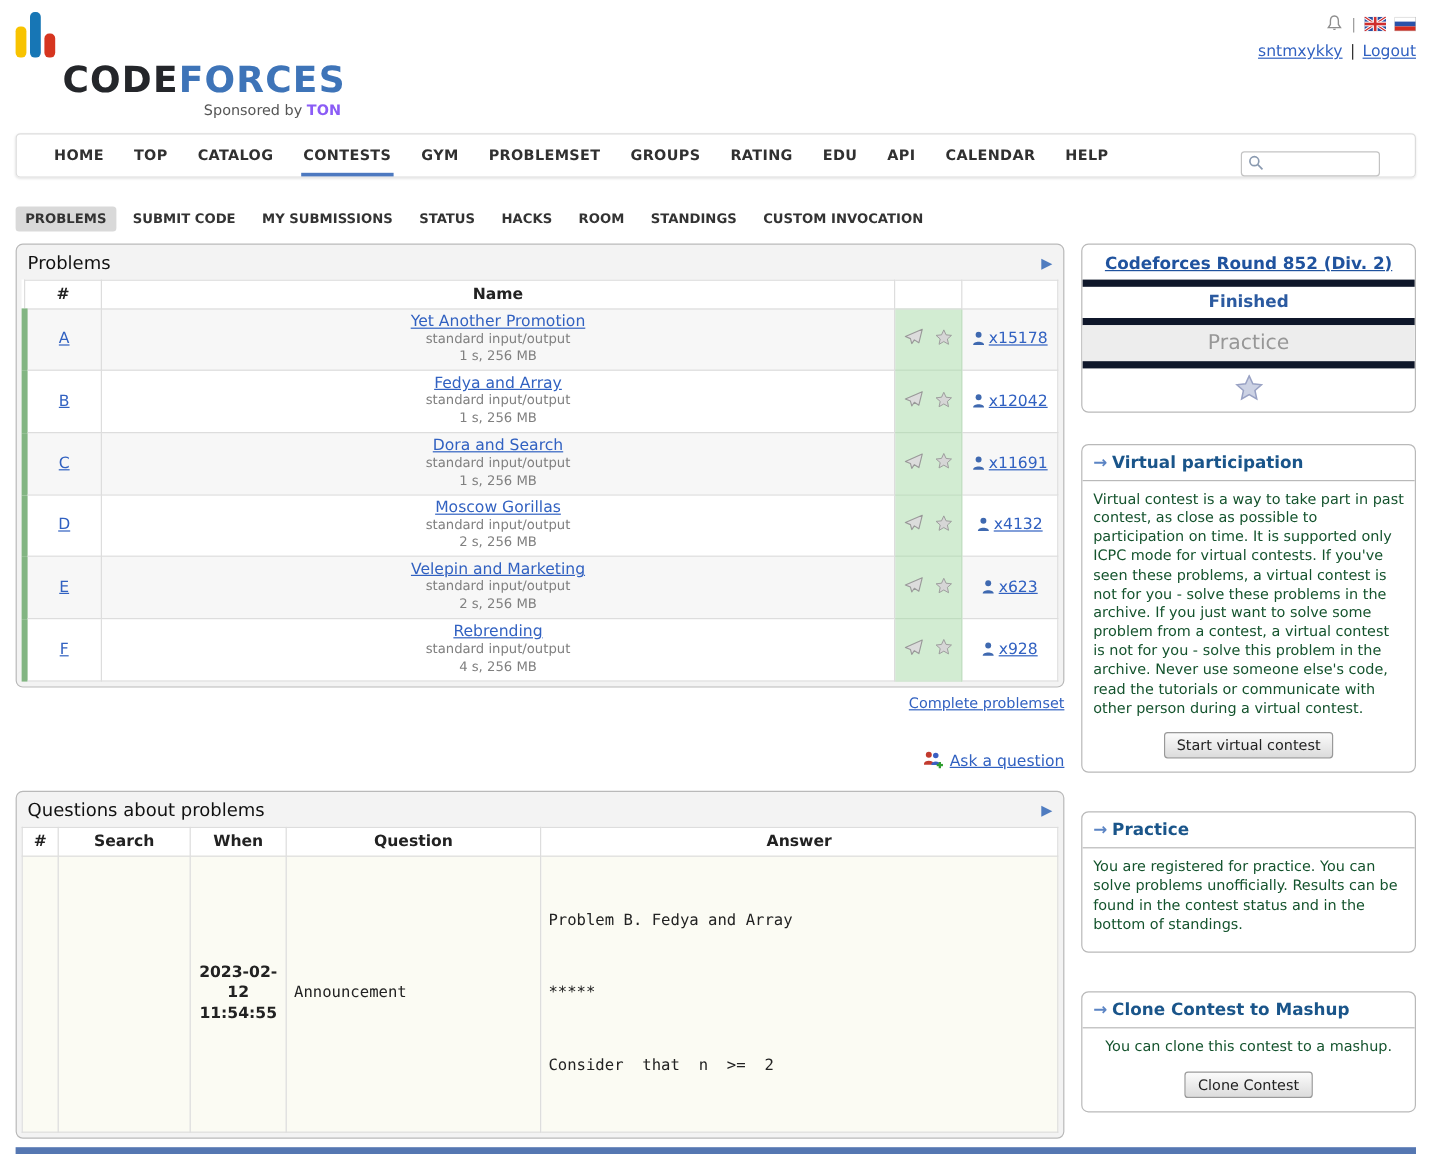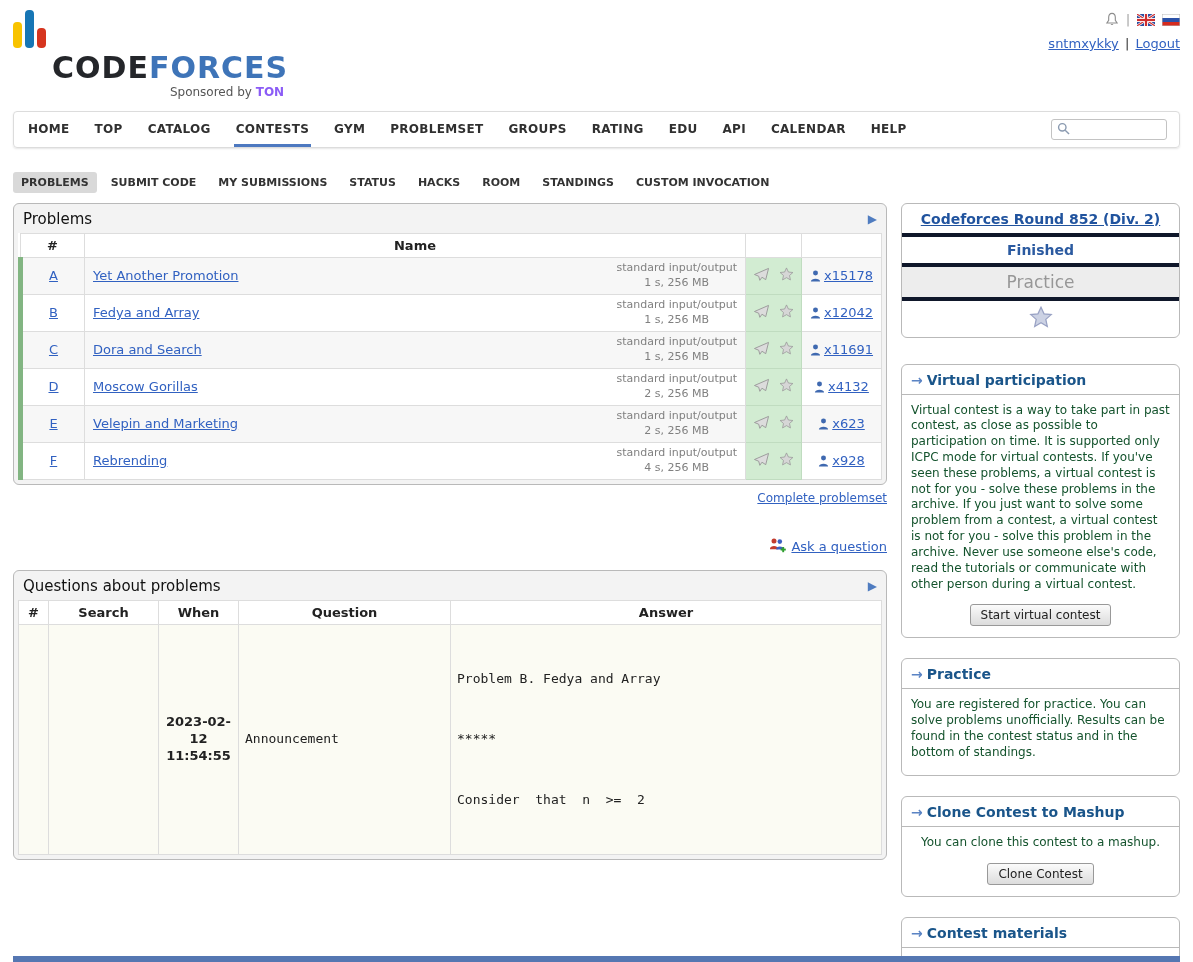--- a/index.html
+++ b/index.html
@@ -35,23 +35,23 @@
   .user-row .sep { color: #333; margin: 0 2px; }
 
   
   .main-nav {
     margin-top: 12px;
     border: 1px solid #dcdcdc;
     border-radius: 4px;
     box-shadow: 0 1px 2px rgba(0,0,0,0.10);
     height: 37px;
     display: flex;
-    align-items: center;
+    align-items: flex-end;
     justify-content: space-between;
-    padding: 0 12px;
+    padding: 0 29px;
   }
   .nav-items { display: flex; align-items: center; height: 100%; }
   .nav-item {
     font-size: 12px; font-weight: bold; color: #303030;
     text-decoration: none; letter-spacing: .3px;
     padding: 0 2px; margin-right: 21px;
     height: 100%; display: inline-flex; align-items: center;
     border-bottom: 3px solid transparent; border-top: 3px solid transparent;
   }
   .nav-item.active { border-bottom-color: #4d79c0; }
@@ -96,21 +96,21 @@
   .datatable td { border: 1px solid #ddd; font-size: 13px; }
 
   
   .col-index { width: 64px; }
   .col-icons { width: 56px; }
   .col-solved { width: 80px; }
   tr.problem-row:nth-child(odd) td { background: #f7f7f7; }
   tr.problem-row:nth-child(even) td { background: #fff; }
   tr.problem-row td.cell-index { text-align: center; border-left: 5px solid #82b582; }
   tr.problem-row td.cell-name { padding: 3px 8px; }
-  .name-flex { display: flex; justify-content: space-between; align-items: center; min-height: 30px; }
+  .name-flex { display: flex; justify-content: space-between; align-items: center; min-height: 30px; flex-direction: column; }
   .io-info { text-align: center; font-size: 11px; color: #808080; line-height: 1.35; }
   tr.problem-row td.cell-icons { background: #d2ecd2 !important; border-color: #c0dcc0; text-align: center; }
   .cell-icons .icon { display: inline-block; margin: 0 2px; vertical-align: middle; cursor: pointer; }
   tr.problem-row td.cell-solved { text-align: center; white-space: nowrap; }
   .cell-solved svg { vertical-align: -2px; margin-right: 3px; }
   .cell-solved a { font-size: 13px; }
 
   .complete-link-row { text-align: right; margin-top: 6px; font-size: 12px; }
   .ask-row { text-align: right; margin-top: 32px; font-size: 13px; display: flex; justify-content: flex-end; align-items: center; gap: 5px; }
 
@@ -118,23 +118,23 @@
   .questions-box { margin-top: 14px; }
   .q-col-index { width: 30px; }
   .q-col-party { width: 110px; }
   .q-col-when { width: 80px; }
   .q-col-question { width: 212px; }
   .questions-box td { background: #fbfbf3; padding: 4px 6px; vertical-align: middle; }
   .q-when { font-weight: bold; text-align: center; font-size: 13px; line-height: 1.3; }
   .q-mono { font-family: "DejaVu Sans Mono", "Liberation Mono", monospace; font-size: 11.5px; line-height: 1.55; white-space: pre-wrap; }
 
   
-  .roundbox { border: 1px solid #b9b9b9; border-radius: 6px; background: #fff; margin-bottom: 20px; overflow: hidden; }
+  .roundbox { border: 1px solid #b9b9b9; border-radius: 6px; background: #fff; margin-bottom: 32px; overflow: hidden; }
   .contest-box { margin-bottom: 26px; }
-  .contest-box .row { border-bottom: 4px solid #0f172a; text-align: center; padding: 5px 6px; }
+  .contest-box .row { border-bottom: 6px solid #0f172a; text-align: center; padding: 5px 6px; }
   .contest-box .row:last-child { border-bottom: none; }
   .contest-title a { font-size: 14px; font-weight: bold; color: #20539e; }
   .contest-status { font-size: 14px; font-weight: bold; color: #2b5aa0; }
   .contest-mode { font-size: 17px; color: #979797; background: #ededed; }
   .contest-star { padding: 4px 0 6px; }
 
   .side-title {
     padding: 7px 9px 6px;
     border-bottom: 1px solid #b9b9b9;
     font-size: 14px; font-weight: bold; color: #1a558a;

